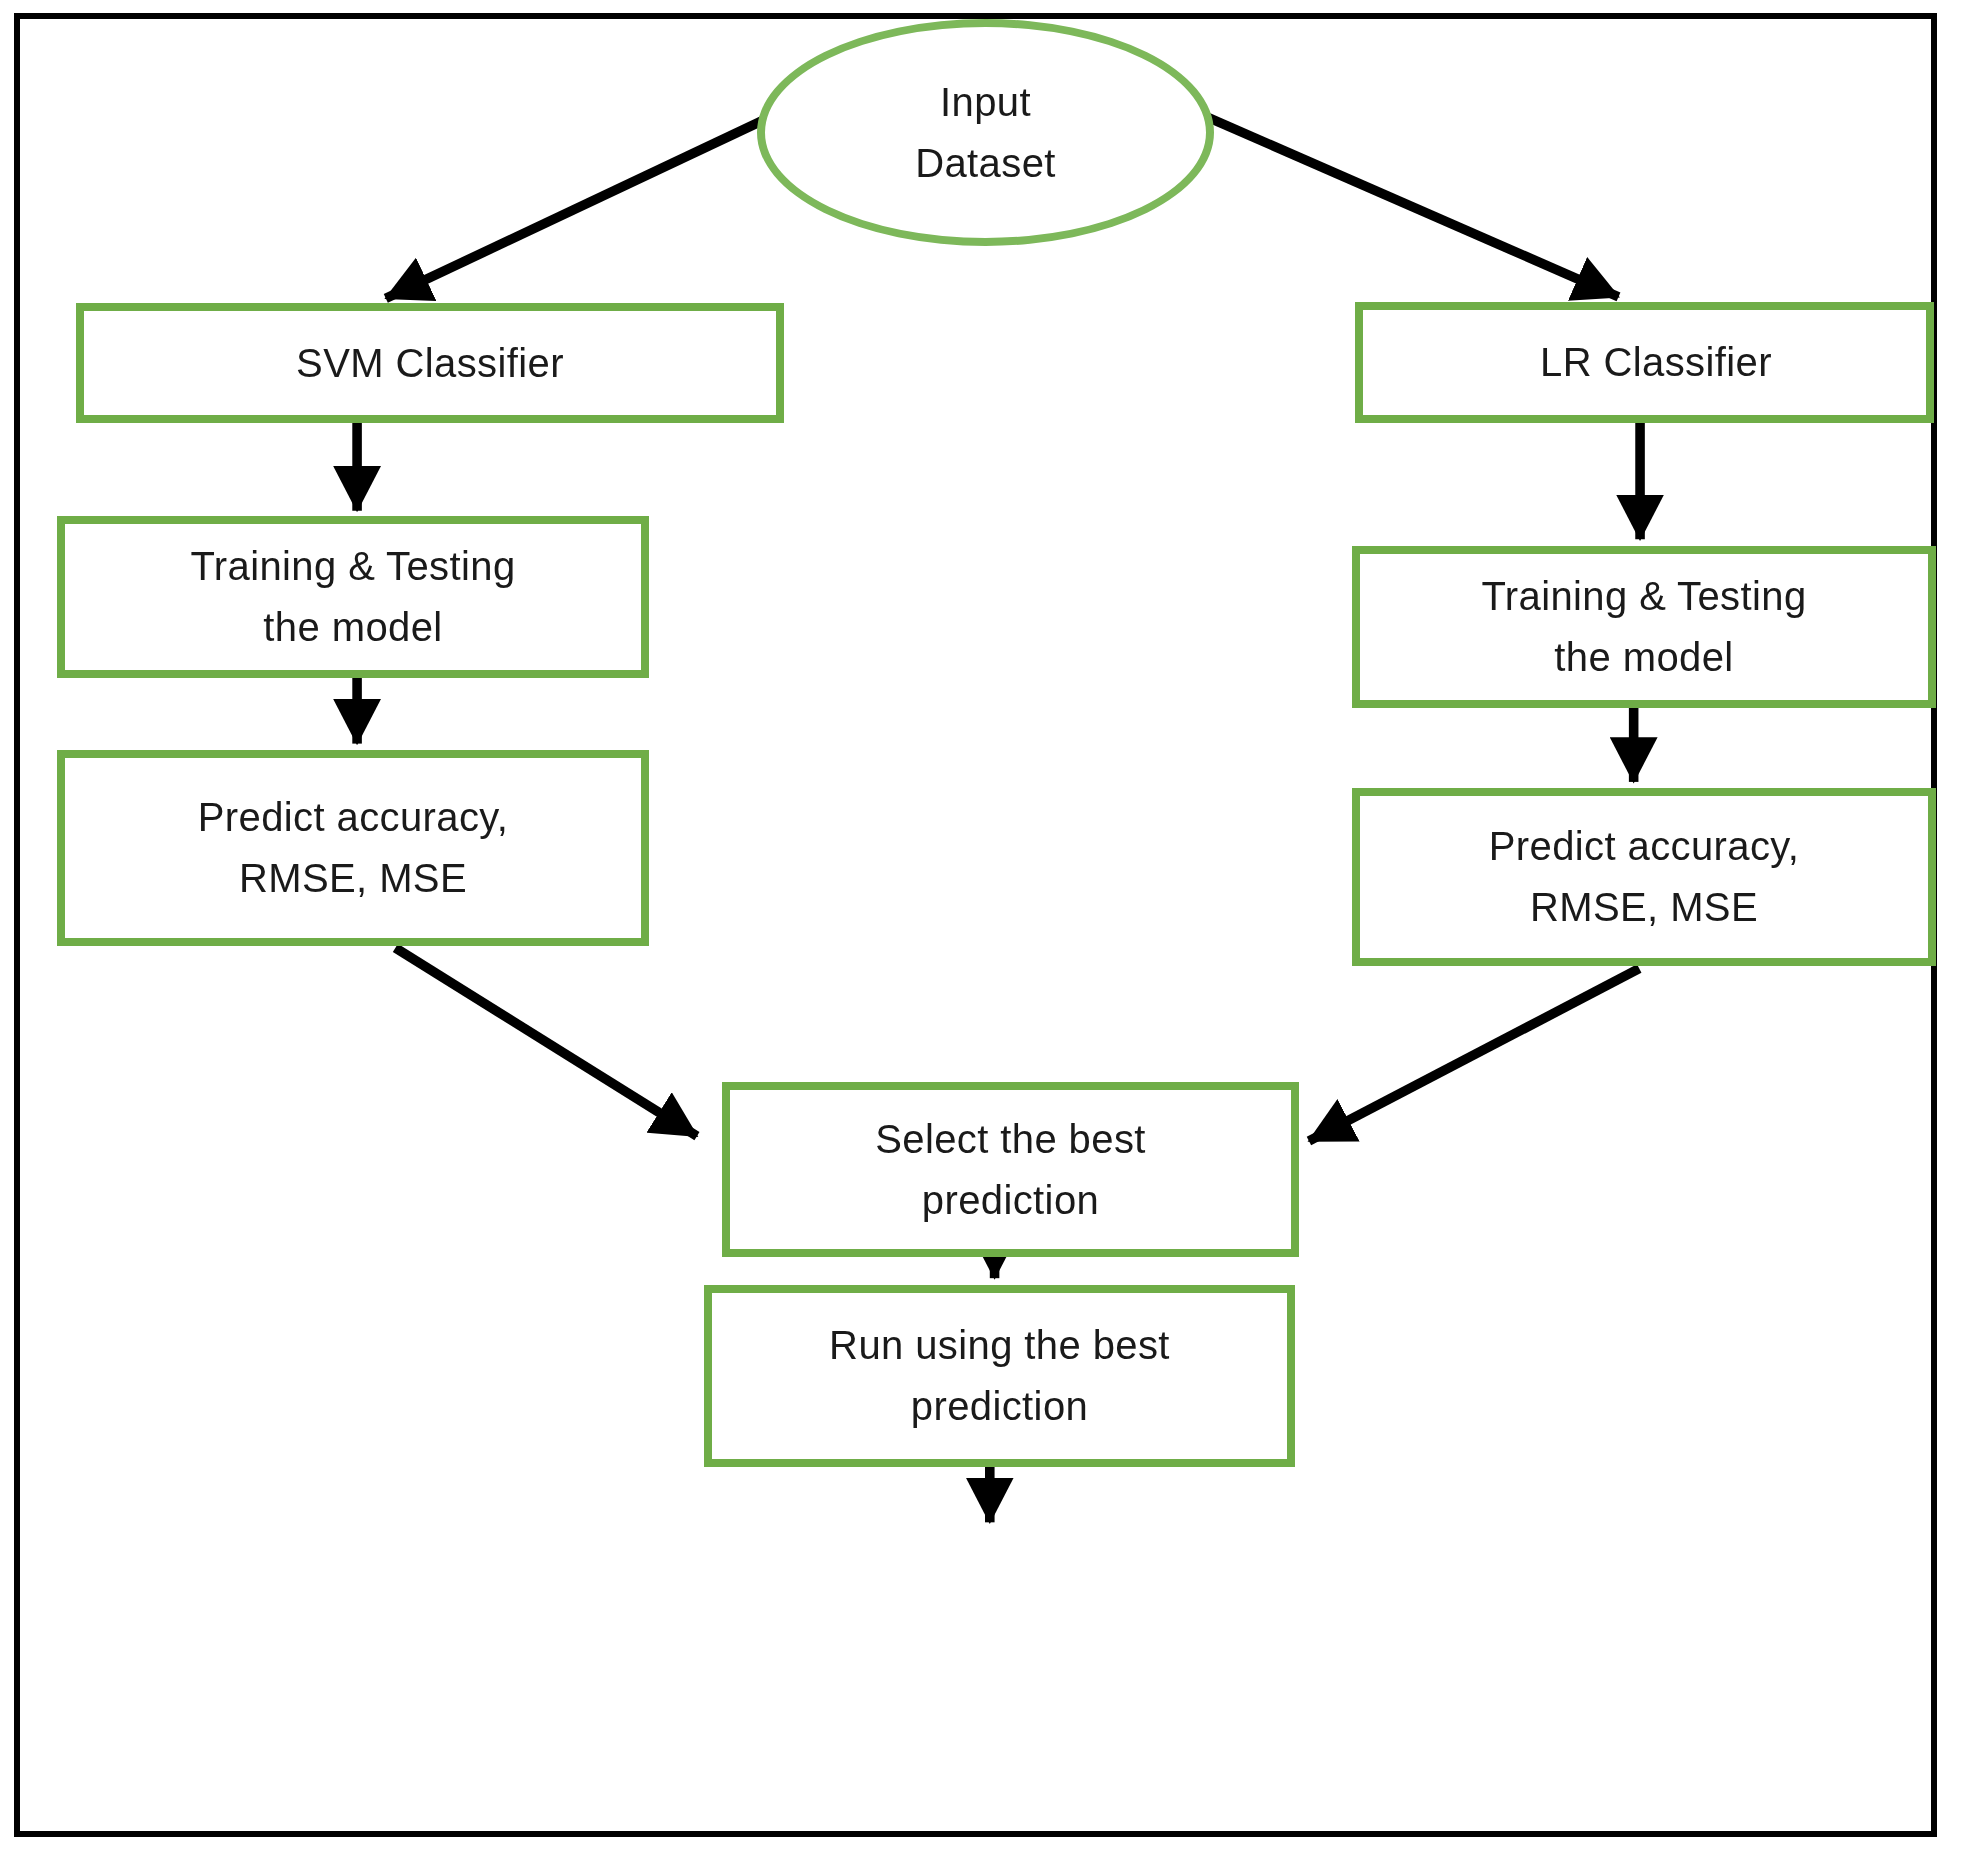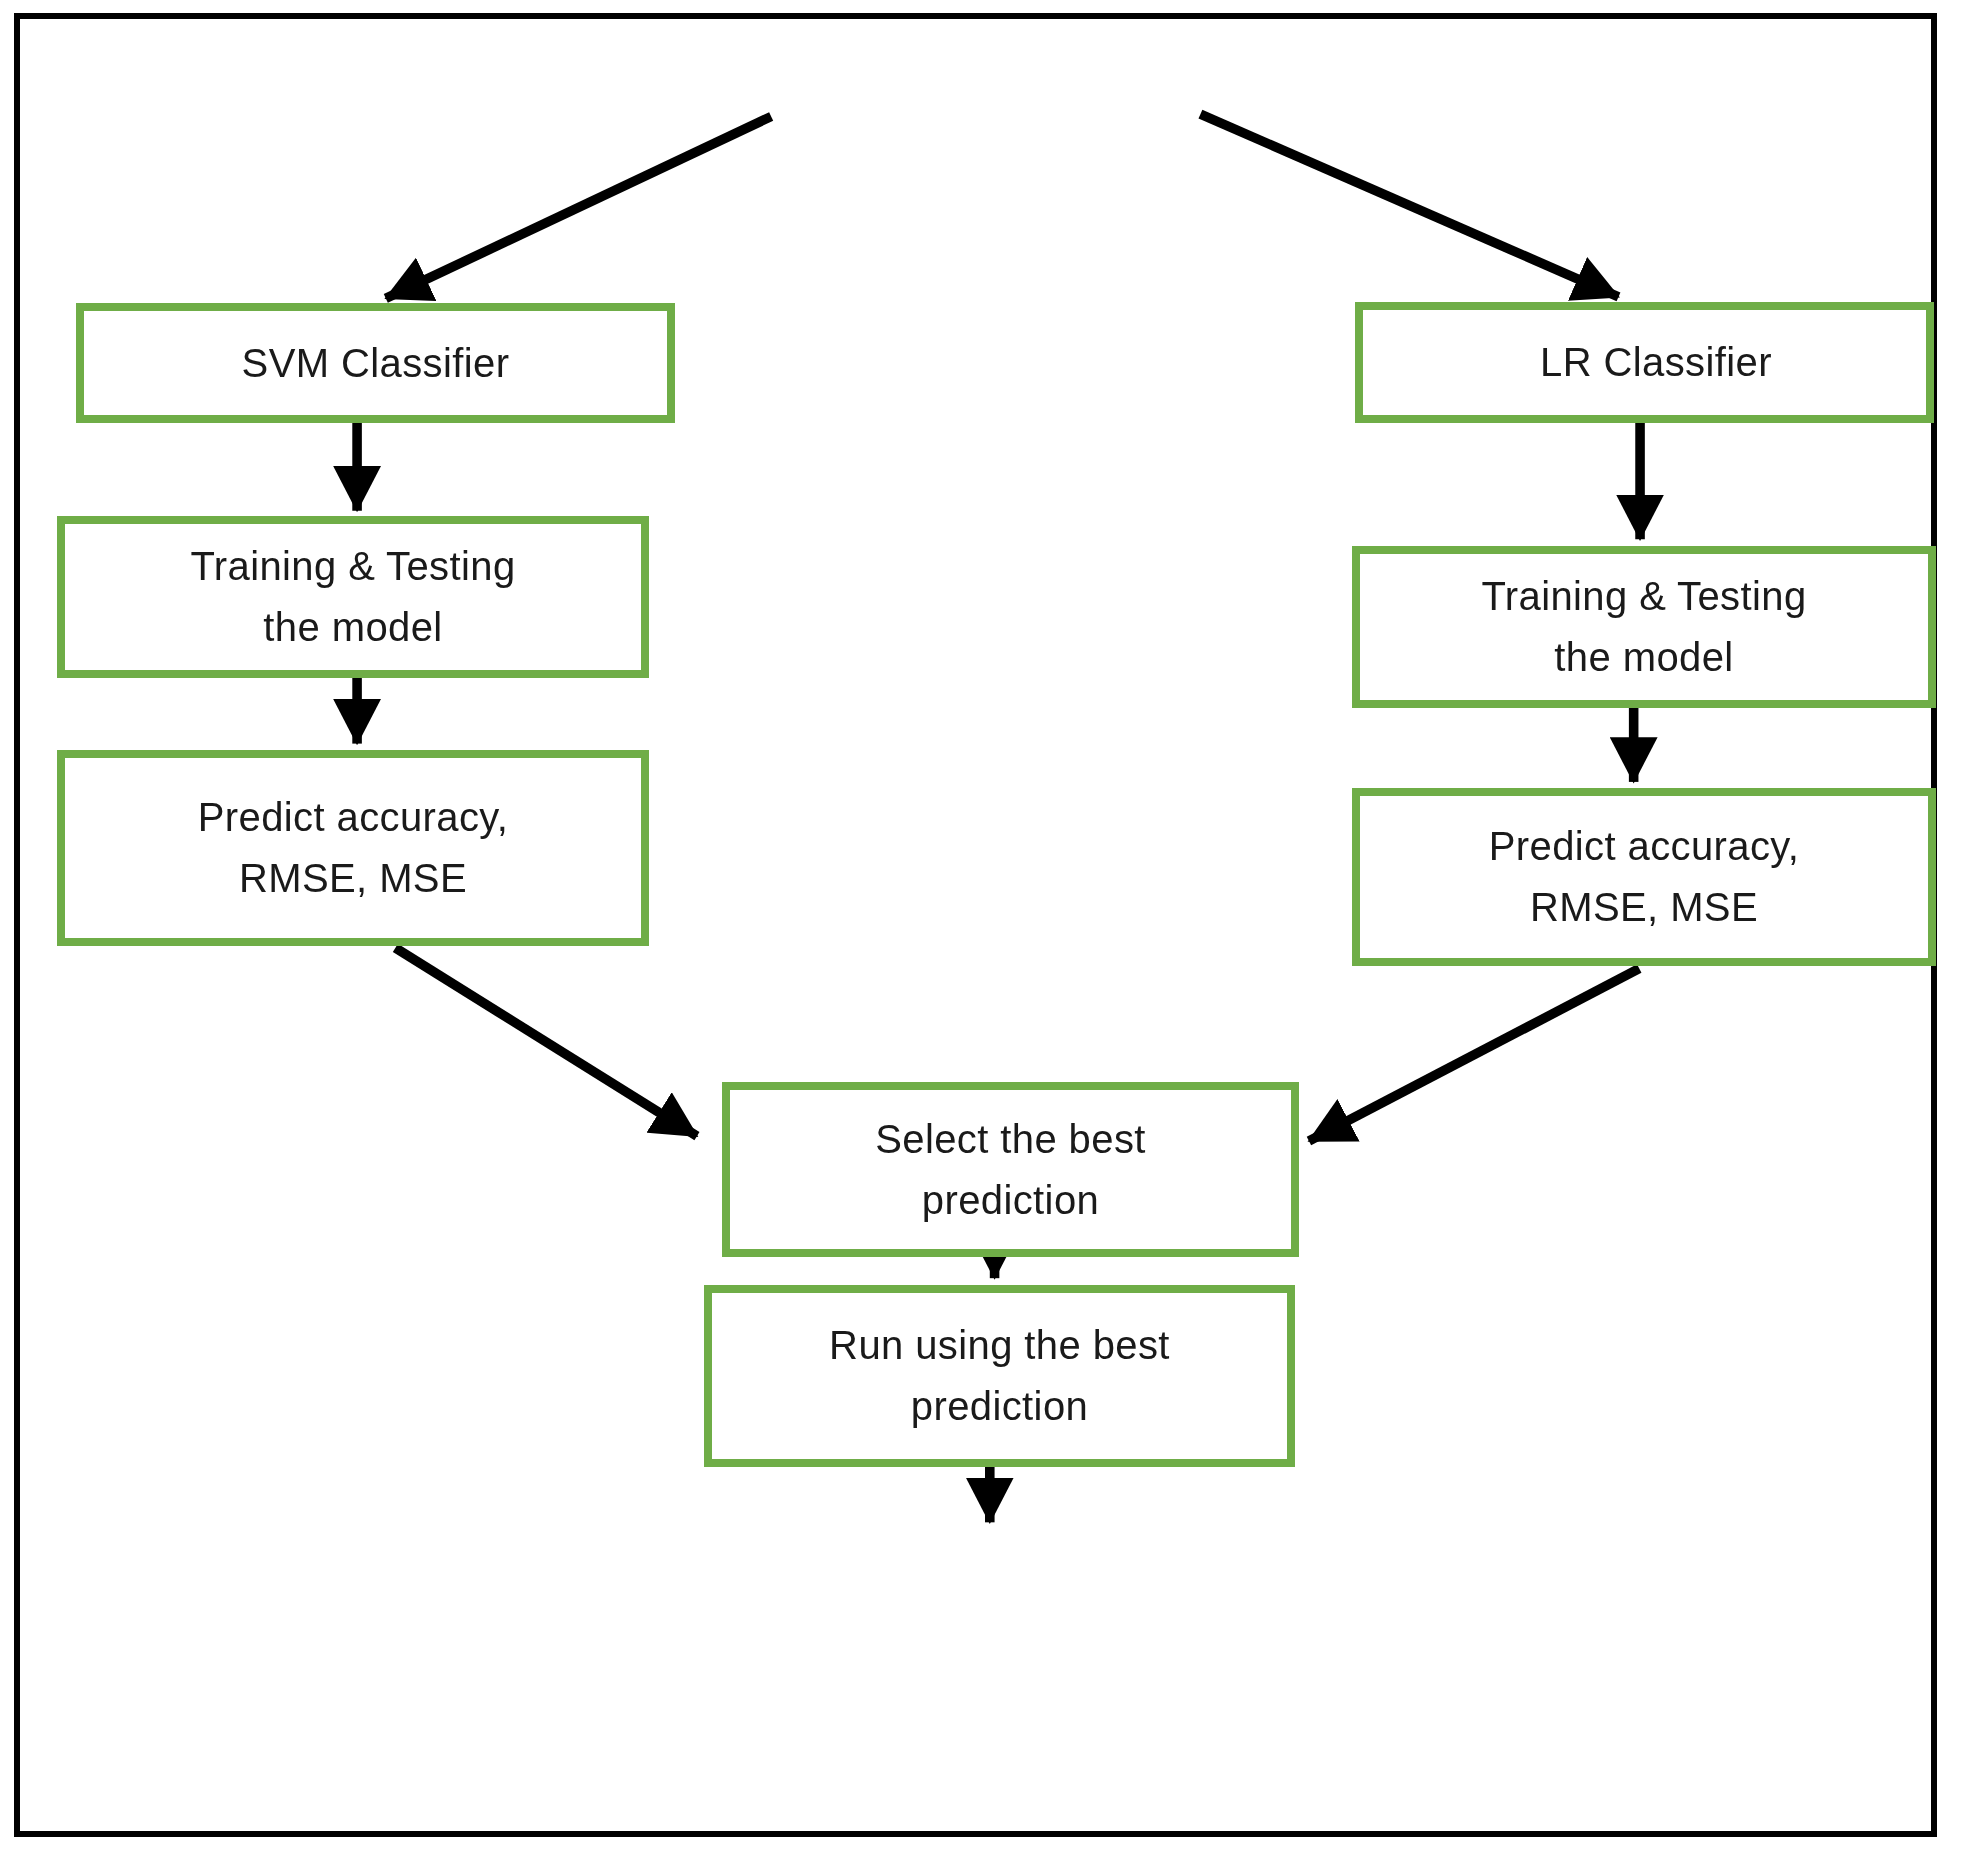--- a/index.html
+++ b/index.html
@@ -38,21 +38,21 @@
     background:var(--bg);
     font-size:40px;
     line-height:61px;
     letter-spacing:0.4px;
   }
   .node .label{white-space:pre-line;}
   .rect{border:8px solid var(--box-border);}
   .ellipse{border:8px solid var(--ellipse-border);border-radius:50%;}
 
   .n-input   {left:757px; top:19px;  width:457px;height:227px;}
-  .n-svm     {left:76px;  top:303px; width:599px;height:120px;}
+  .n-svm     {left:76px;  top:303px; width:708px;height:120px;}
   .n-lr      {left:1355px;top:302px; width:579px;height:121px;padding-left:23px;}
   .n-train-l {left:57px;  top:516px; width:592px;height:162px;}
   .n-train-r {left:1352px;top:546px; width:584px;height:162px;}
   .n-predict-l{left:57px; top:750px; width:592px;height:196px;}
   .n-predict-r{left:1352px;top:788px;width:584px;height:178px;}
   .n-select  {left:722px; top:1050px;width:577px;height:175px;margin-top:32px;}
   .n-run     {left:704px; top:1285px;width:591px;height:182px;justify-content:center;}
   .n-output  {left:669px; top:1530px;width:646px;height:267px;}
 </style>
 </head>
@@ -75,20 +75,24 @@
       <line x1="447" y1="848" x2="447" y2="932"></line>
       <line x1="2055" y1="530" x2="2055" y2="676"></line>
       <line x1="2047" y1="887" x2="2047" y2="980"></line>
       <line x1="495" y1="1188" x2="873" y2="1424"></line>
       <line x1="2054" y1="1214" x2="1640" y2="1430"></line>
       <line x1="1246" y1="1535" x2="1246" y2="1602"></line>
       <line x1="1240" y1="1838" x2="1240" y2="1908"></line>
     </g>
   </svg>
 
+  <div class="node ellipse n-input">
+    <span class="label">Input
+Dataset</span>
+  </div>
 
   <div class="node rect n-svm">
     <span class="label">SVM Classifier</span>
   </div>
 
   <div class="node rect n-lr">
     <span class="label">LR Classifier</span>
   </div>
 
   <div class="node rect n-train-l">

